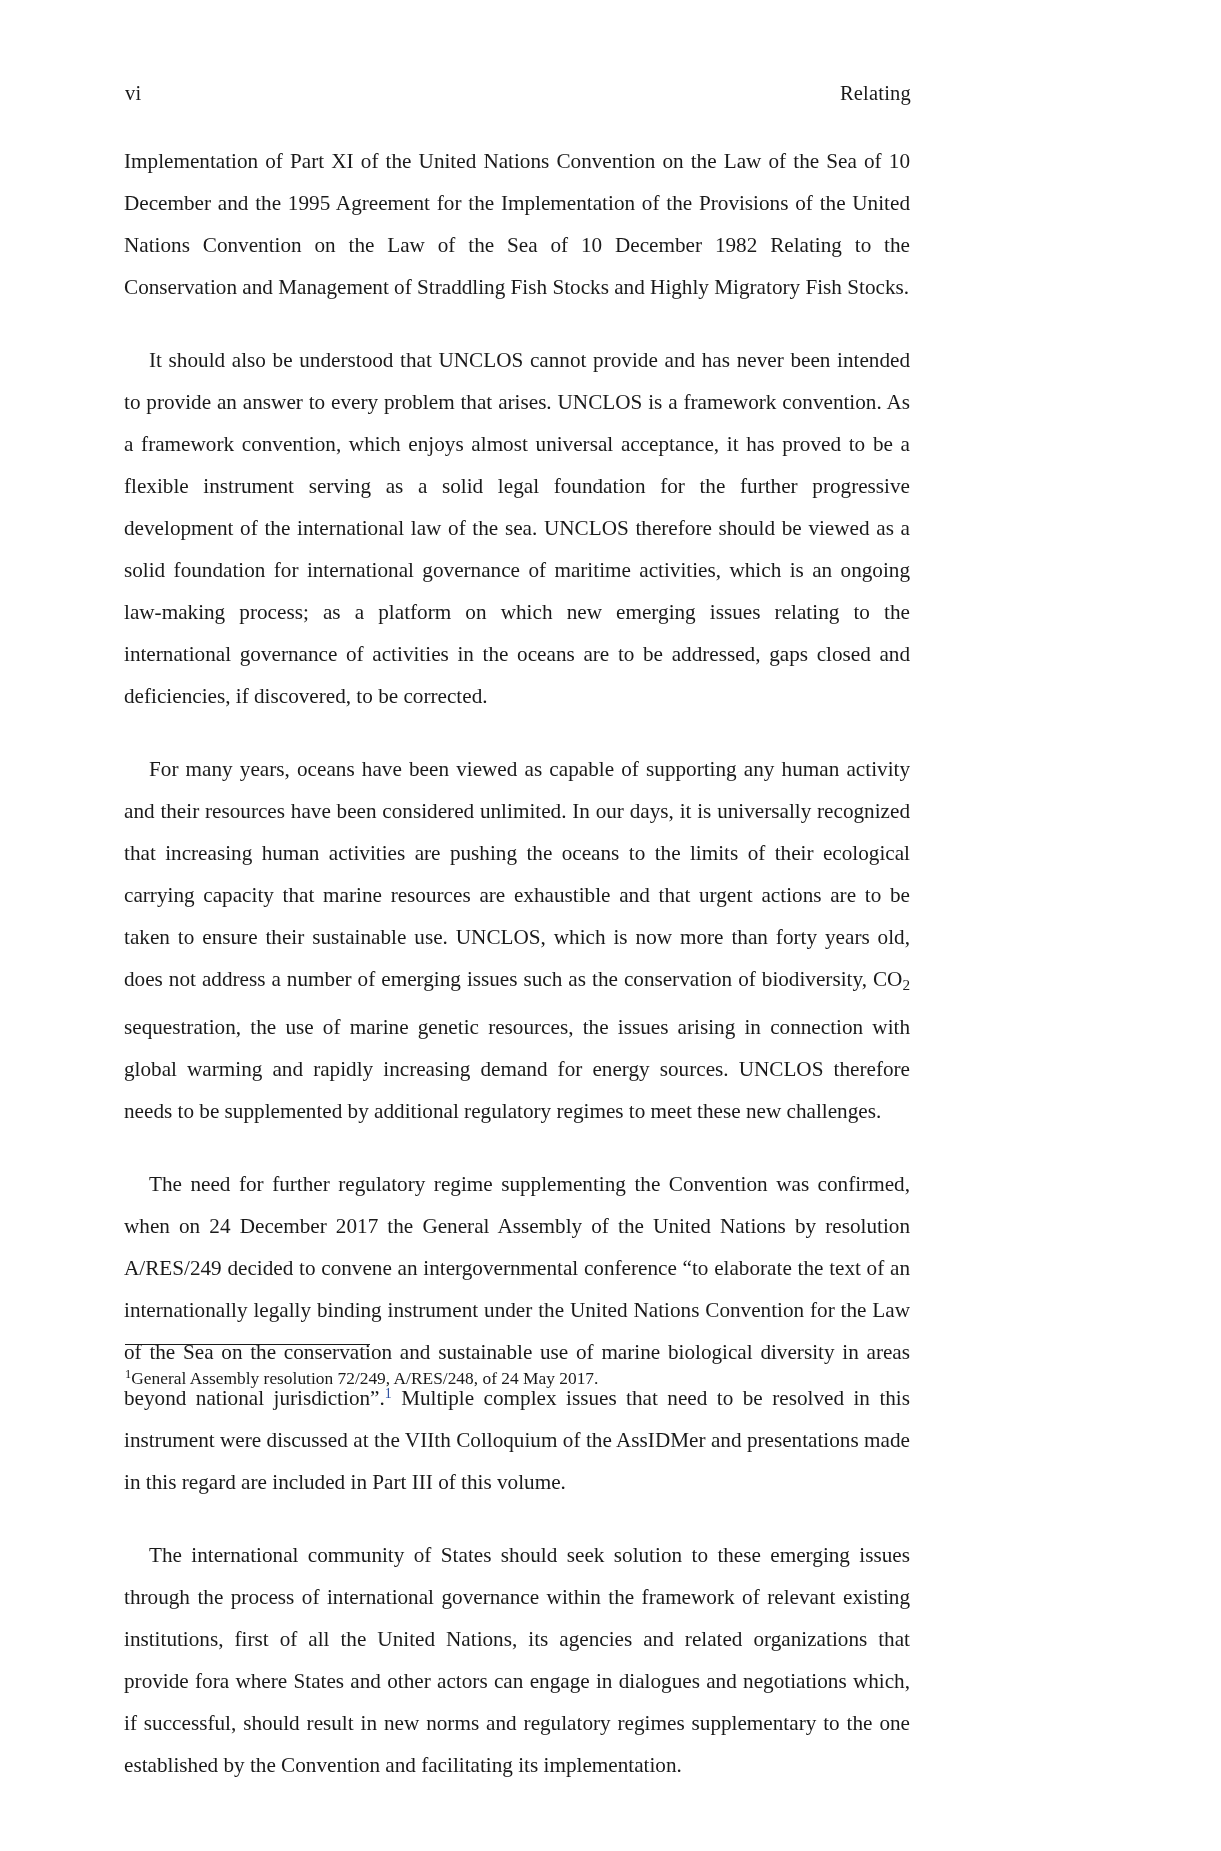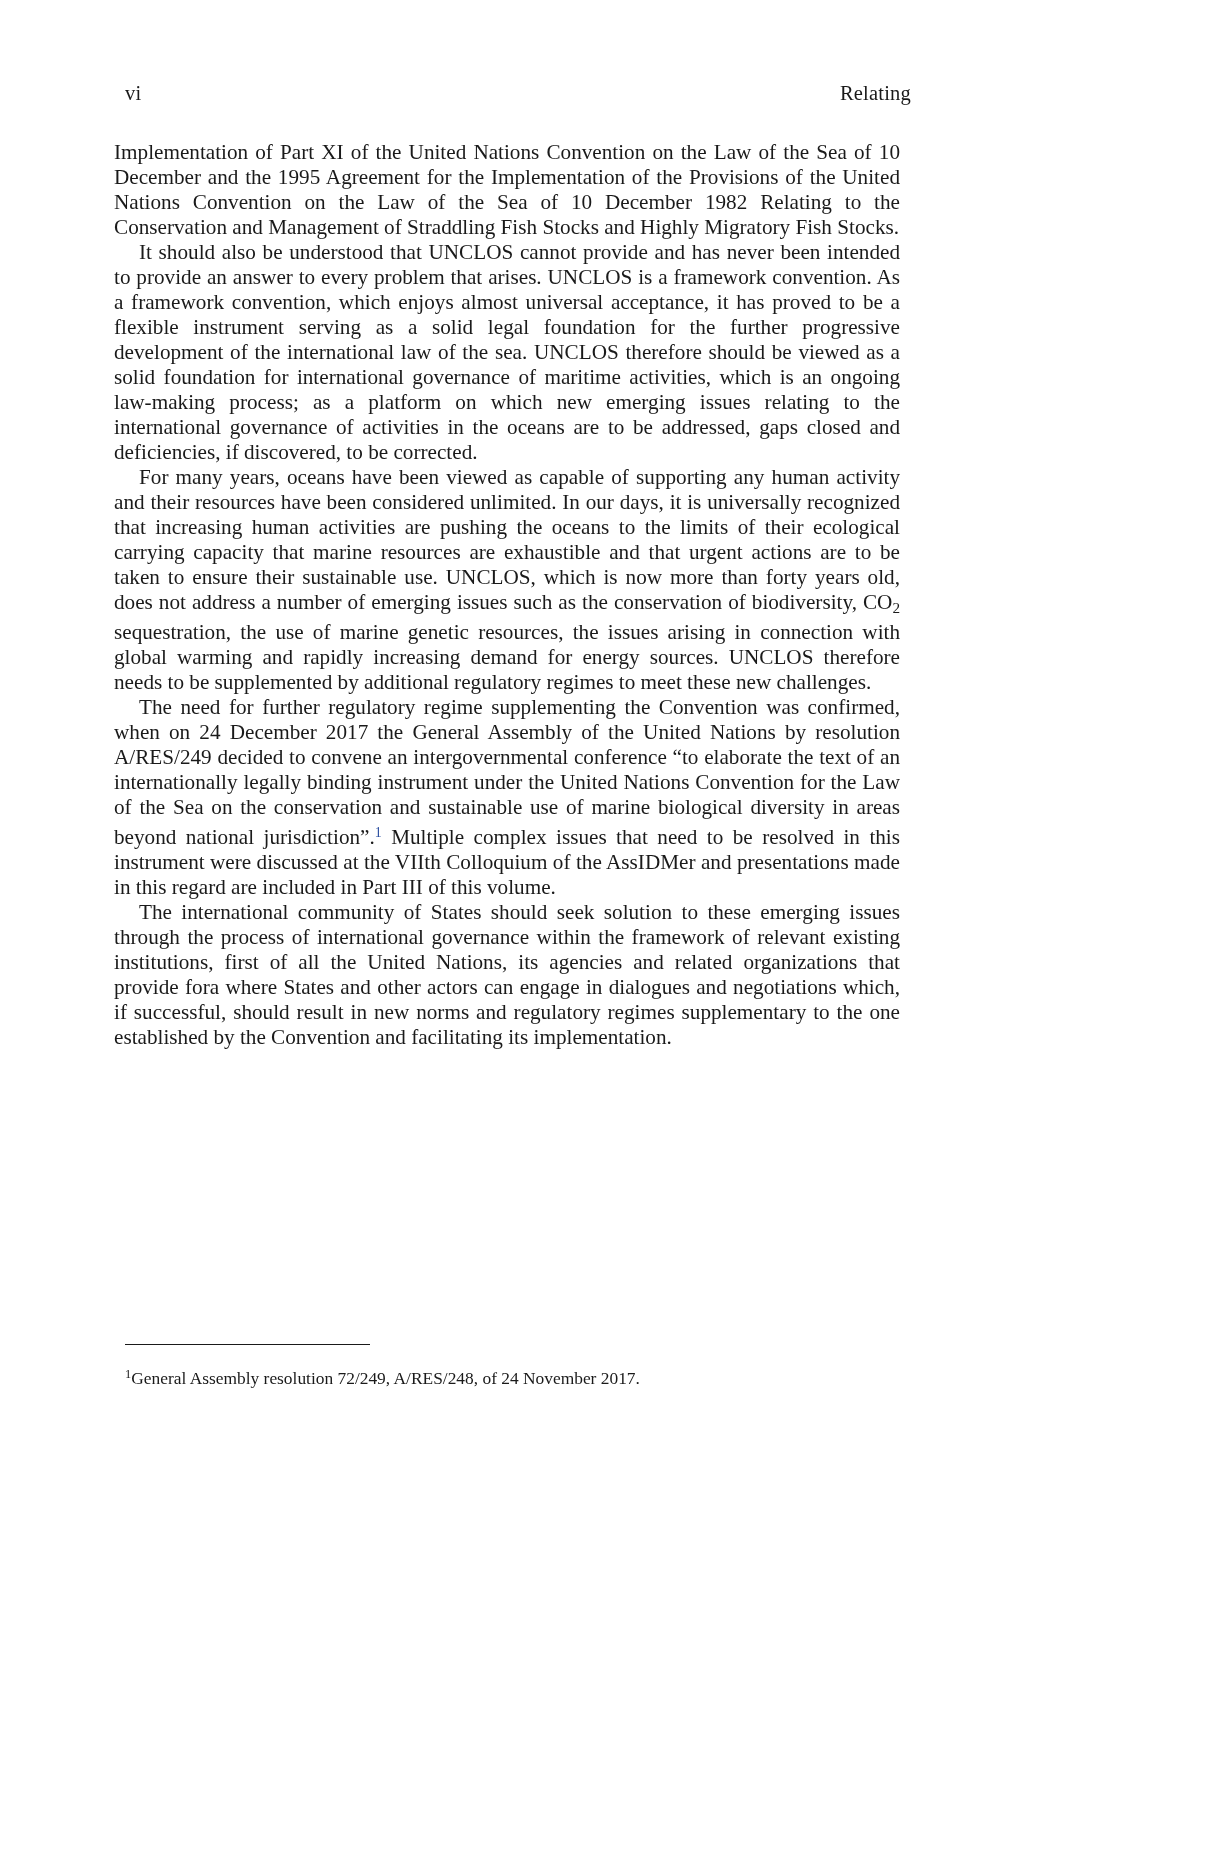--- a/index.html
+++ b/index.html
@@ -30,33 +30,34 @@
     justify-content: space-between;
     align-items: flex-start;
     font-size: 20.5px;
   }
   .header .folio { letter-spacing: .2px; }
   .header .running-head { letter-spacing: .2px; }
 
   .body-text {
     position: absolute;
     top: 140px;
-    left: 114px;
+    left: 124px;
     width: 786px;
     font-size: 21.2px;
-    line-height: 25px;
+    line-height: 42px;
     text-align: justify;
     text-justify: inter-word;
   }
   .body-text p {
     margin: 0;
     text-indent: 0;
   }
   .body-text p.indent {
     text-indent: 25px;
+    margin-top: 31px;
   }
   sub { font-size: 0.72em; vertical-align: -0.28em; }
   sup.fnref {
     font-size: 0.65em;
     vertical-align: 0.5em;
     color: #2b4fa0;
   }
 
   .footnote-rule {
     position: absolute;
@@ -103,21 +104,21 @@
     <p>Implementation of Part XI of the United Nations Convention on the Law of the Sea of 10 December and the 1995 Agreement for the Implementation of the Provisions of the United Nations Convention on the Law of the Sea of 10 December 1982 Relating to the Conservation and Management of Straddling Fish Stocks and Highly Migratory Fish Stocks.</p>
     <p class="indent">It should also be understood that UNCLOS cannot provide and has never been intended to provide an answer to every problem that arises. UNCLOS is a framework convention. As a framework convention, which enjoys almost universal acceptance, it has proved to be a flexible instrument serving as a solid legal foundation for the further progressive development of the international law of the sea. UNCLOS therefore should be viewed as a solid foundation for international governance of maritime activities, which is an ongoing law-making process; as a platform on which new emerging issues relating to the international governance of activities in the oceans are to be addressed, gaps closed and deficiencies, if discovered, to be corrected.</p>
     <p class="indent"><span>For many years, oceans have been viewed as capable of supporting any human activity and their resources have been considered unlimited. In our days, it is universally recognized that increasing human activities are pushing the oceans to the limits of their ecological carrying capacity that marine resources are exhaustible and that urgent actions are to be taken to ensure their sustainable use. UNCLOS, which is now more than forty years old, does not address a number of emerging issues such as the conservation of biodiversity, CO</span><sub>2</sub><span> sequestration, the use of marine genetic resources, the issues arising in connection with global warming and rapidly increasing demand for energy sources. UNCLOS therefore needs to be supplemented by additional regulatory regimes to meet these new challenges.</span></p>
     <p class="indent"><span>The need for further regulatory regime supplementing the Convention was confirmed, when on 24 December 2017 the General Assembly of the United Nations by resolution A/RES/249 decided to convene an intergovernmental conference “to elaborate the text of an internationally legally binding instrument under the United Nations Convention for the Law of the Sea on the conservation and sustainable use of marine biological diversity in areas beyond national jurisdiction”.</span><sup class="fnref">1</sup><span> Multiple complex issues that need to be resolved in this instrument were discussed at the VIIth Colloquium of the AssIDMer and presentations made in this regard are included in Part III of this volume.</span></p>
     <p class="indent">The international community of States should seek solution to these emerging issues through the process of international governance within the framework of relevant existing institutions, first of all the United Nations, its agencies and related organizations that provide fora where States and other actors can engage in dialogues and negotiations which, if successful, should result in new norms and regulatory regimes supplementary to the one established by the Convention and facilitating its implementation.</p>
   </div>
 
   <div class="footnote-rule"></div>
 
   <div class="footnote">
-    <sup>1</sup><span>General Assembly resolution 72/249, A/RES/248, of 24 November 2017.</span>
+    <sup>1</sup><span>General Assembly resolution 72/249, A/RES/248, of 24 May 2017.</span>
   </div>
 
   <div class="watermark">
     
     
   </div>
 
 </div>
 
 </body></html>

